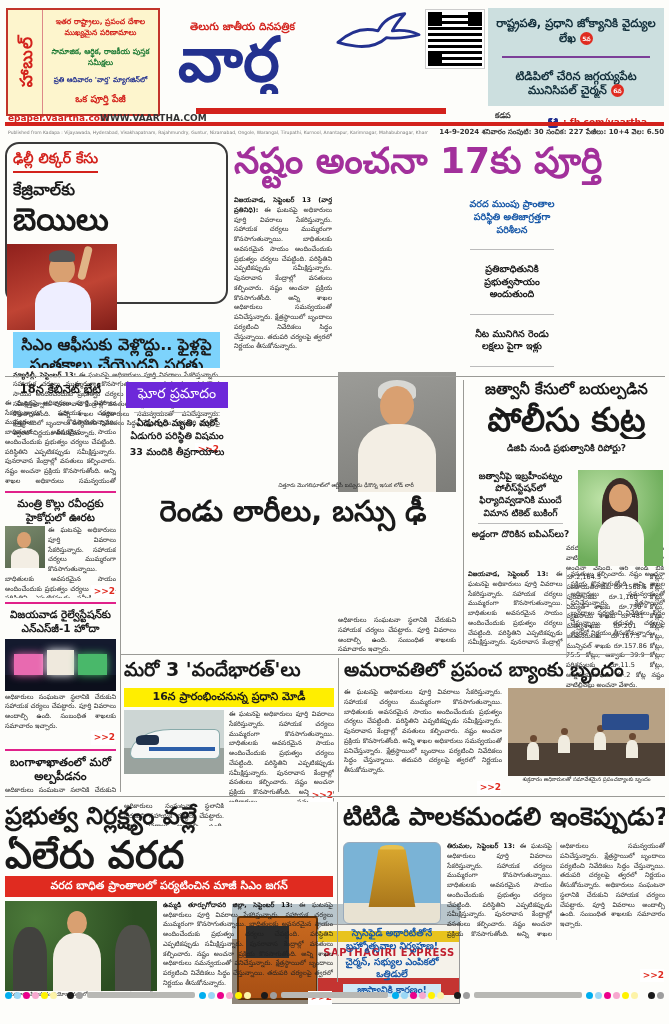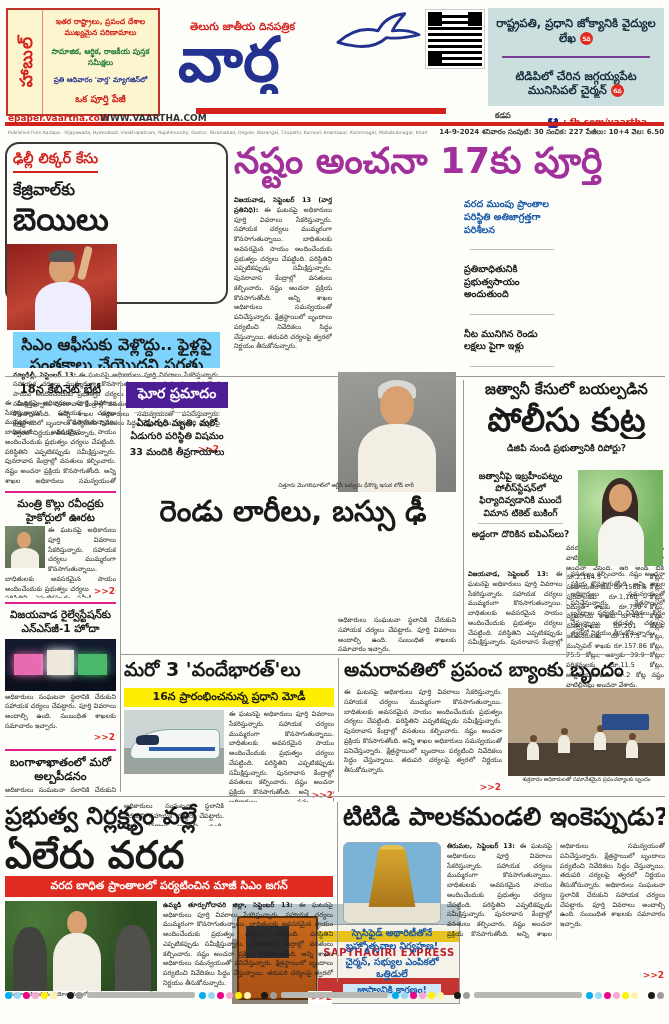--- a/index.html
+++ b/index.html
@@ -47,25 +47,25 @@
   #kej .kick{color:#d3221c;font-size:14px;font-weight:700;border-bottom:2px solid #d3221c;display:inline-block;padding-bottom:1px;}
   #kej .t2{font-size:16px;font-weight:700;margin-top:3px;}
   #kej .t1{font-size:31px;font-weight:700;line-height:1.05;}
   #kej-sub{background:#7dd3fc;font-size:16px;font-weight:700;text-align:center;padding:3px 2px;margin-top:10px;line-height:1.3;overflow:hidden;}
   .ph-kej{background:linear-gradient(160deg,#8f201c,#c04434 55%,#7e1d18);}
 
   
   #main-hl{left:234px;top:140px;width:432px;font-size:36px;font-weight:700;color:#a2309b;white-space:nowrap;overflow:hidden;}
   .ph-naidu{background:linear-gradient(165deg,#9c9c98,#7d7d79);}
   .subcol{display:flex;flex-direction:column;justify-content:space-between;}
-  .subcol .s{font-size:9.5px;font-weight:700;text-align:left;line-height:1.35;overflow:hidden;}
+  .subcol .s{font-size:9.5px;font-weight:700;text-align:center;line-height:1.35;overflow:hidden;}
   .subcol .dv{height:1px;background:#bbb;margin:3px 6px;}
 
   
-  #acc-kick{background:#4c1d95;color:#fff;font-size:14px;font-weight:700;text-align:center;padding:3px 0;}
+  #acc-kick{background:#6d28d9;color:#fff;font-size:14px;font-weight:400;text-align:center;padding:3px 0;}
   #acc-s1{font-size:12.5px;font-weight:700;color:#1758a8;text-align:center;line-height:1.3;margin-top:4px;}
   #acc-s2,#acc-s3{font-size:9.5px;font-weight:700;text-align:center;line-height:1.35;}
   .ph-bus{background:linear-gradient(#b9c6cc 0 35%,#8f8679 35% 100%);}
   .truck{position:absolute;left:2%;top:12%;width:34%;height:80%;background:linear-gradient(#c96a1f,#a84f14);border:2px solid #5e3008;border-radius:3px;}
   .truck:after{content:"";position:absolute;left:10%;top:10%;width:55%;height:40%;background:#2c2c2c;}
   .busv{position:absolute;right:0;top:20%;width:62%;height:78%;background:#f5f2ea;border-radius:8px 0 0 0;border:1px solid #999;}
   .bus-top{position:absolute;left:0;top:8%;width:100%;height:14%;background:#e8c31d;}
   .bus-text{position:absolute;left:4%;top:28%;width:94%;font-size:10px;font-weight:700;color:#c01f2e;letter-spacing:.5px;white-space:nowrap;overflow:hidden;}
   .bus-low{position:absolute;left:0;bottom:10%;width:100%;height:22%;background:#c43431;}
   #acc-hl{font-size:29px;font-weight:700;text-align:center;white-space:nowrap;overflow:hidden;}

